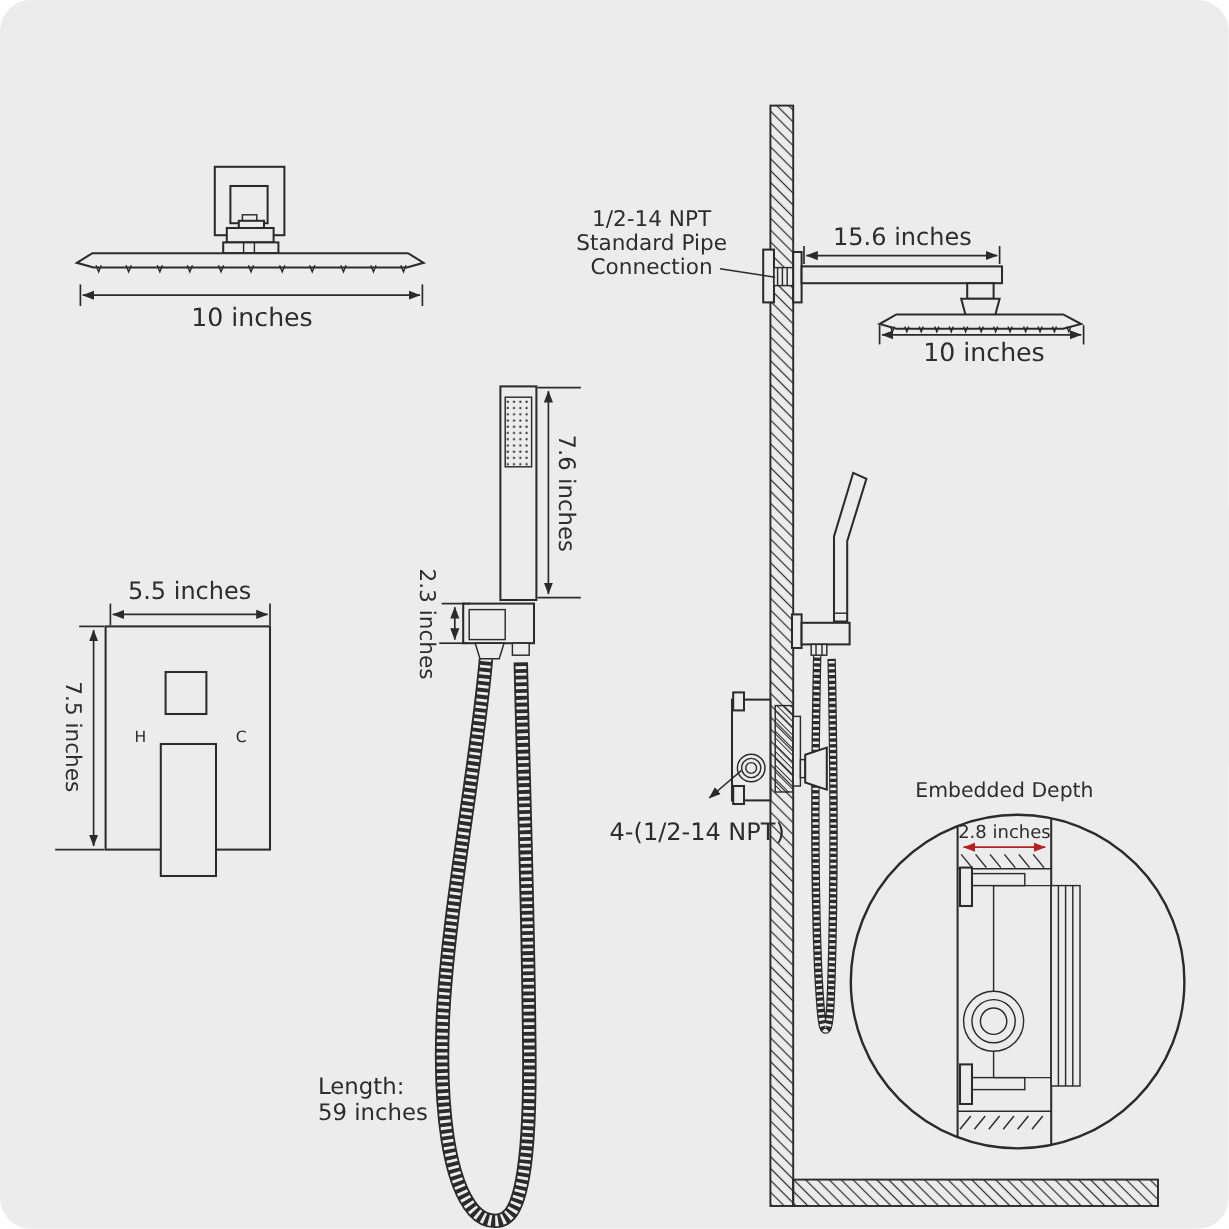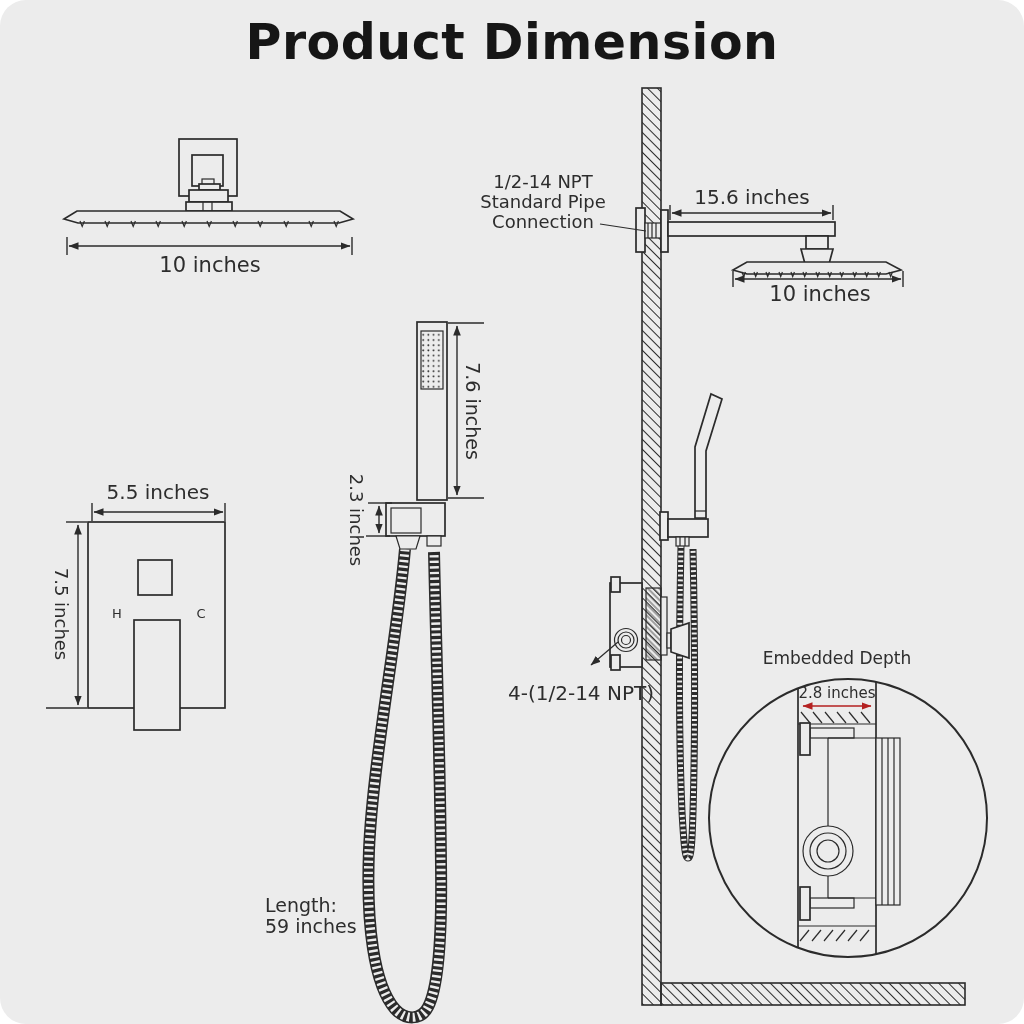--- a/index.html
+++ b/index.html
@@ -22,21 +22,20 @@
   .shapet{fill:#ececec;stroke:#2b2b2b;stroke-width:1.2;}
   .dim{fill:none;stroke:#2b2b2b;stroke-width:1.4;}
   .red{stroke:#b42121;}
   .hosebase{fill:none;stroke:#2b2b2b;}
   .hoserib{fill:none;stroke:#ececec;}
 </style>
 </head>
 <body>
 
 <div class="page">
-  <div class="title">Product Dimension</div>
 
   <svg width="1024" height="1024" viewBox="0 0 1024 1024">
     <defs>
       <marker id="ma" orient="auto-start-reverse" markerWidth="12" markerHeight="10" refX="9.5" refY="5" markerUnits="userSpaceOnUse">
         <path d="M0,1.2 L10,5 L0,8.8 Z" fill="#2b2b2b"></path>
       </marker>
       <marker id="mr" orient="auto-start-reverse" markerWidth="12" markerHeight="10" refX="9.5" refY="5" markerUnits="userSpaceOnUse">
         <path d="M0,1.2 L10,5 L0,8.8 Z" fill="#b42121"></path>
       </marker>
       <pattern id="hatch" width="7" height="7" patternUnits="userSpaceOnUse" patternTransform="rotate(-45)">

